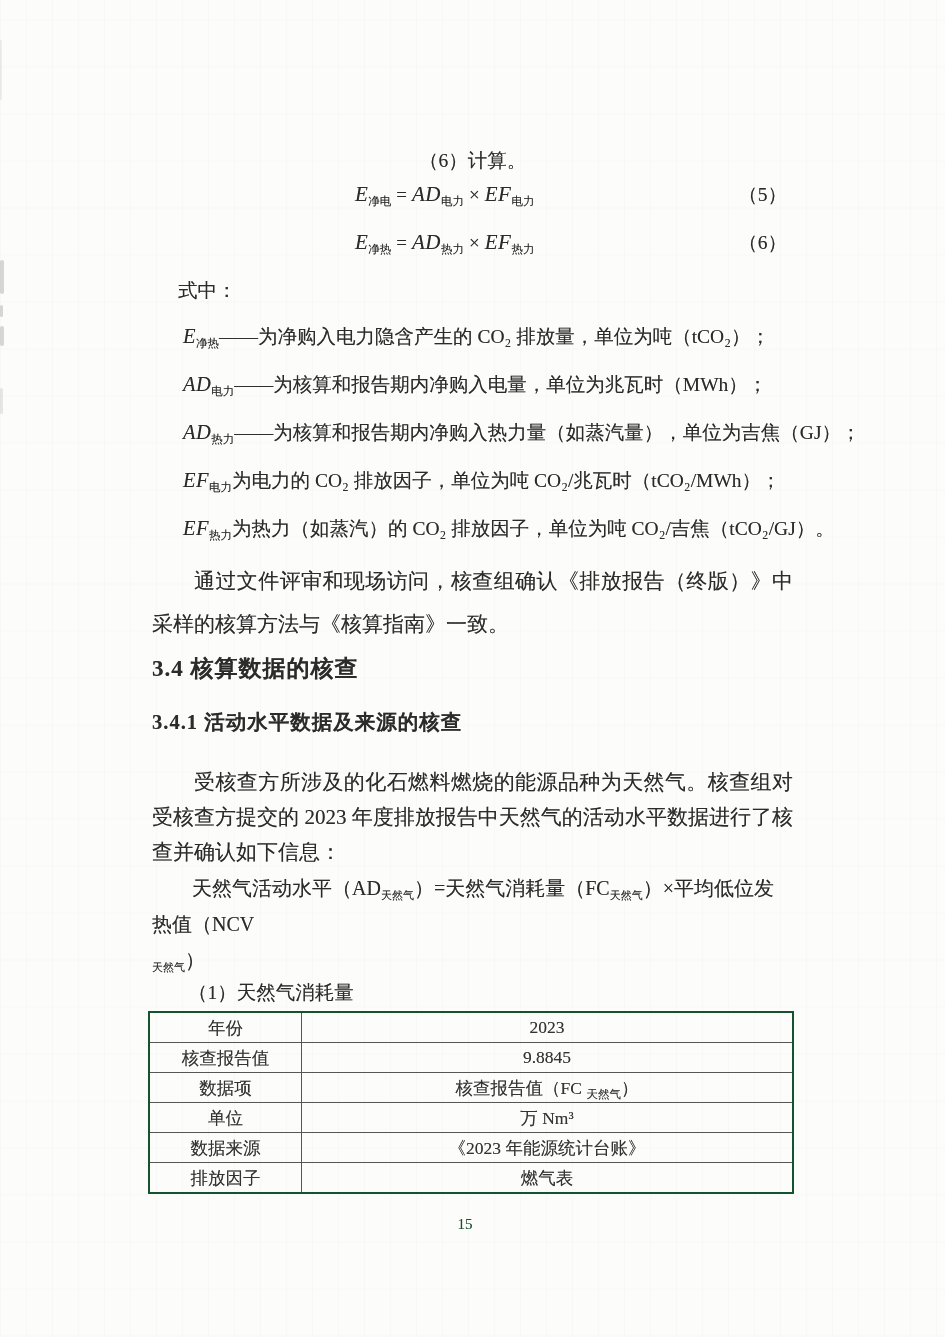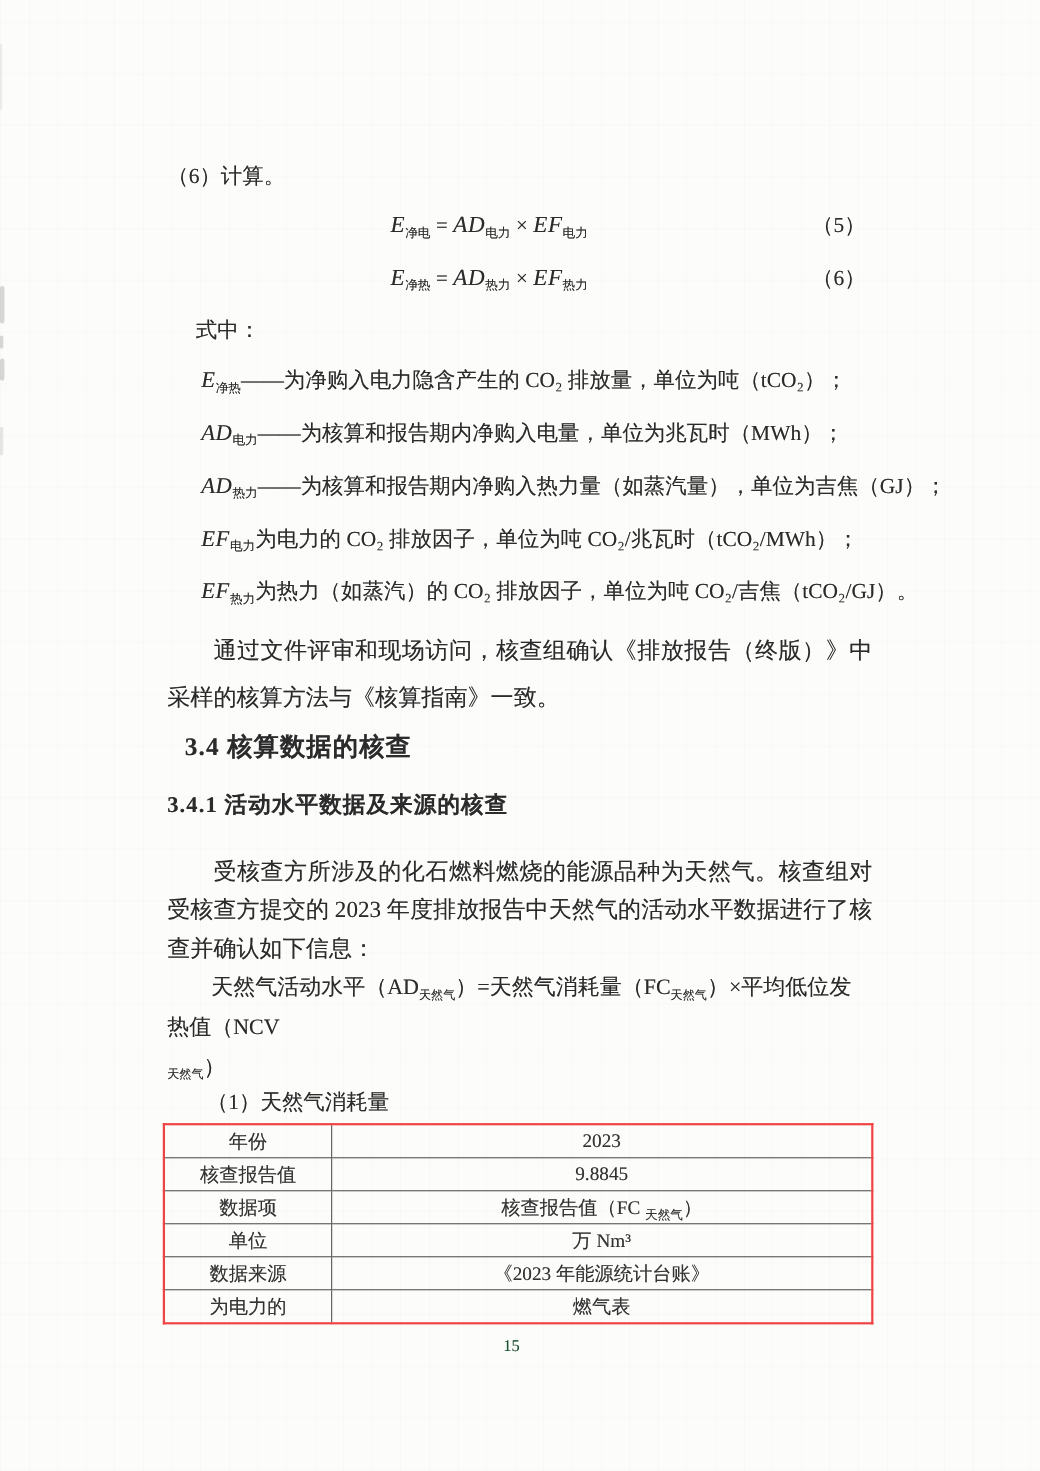--- a/index.html
+++ b/index.html
@@ -15,28 +15,28 @@
     color: #2b2b2b;
   }
   .content {
     position: absolute;
     left: 152px; top: 0;
     width: 641px;
     padding-top: 148px;
   }
   .txt { text-shadow: 0 0 0.5px rgba(40,40,40,0.45); }
 
-  .calc-label { font-size: 19.5px; line-height: 26px; }
+  .calc-label { font-size: 19.5px; line-height: 26px; text-align: center; }
 
   .formula-row {
     display: flex; align-items: center;
     height: 32px;
     font-size: 21px;
   }
-  .formula-row.f5 { margin-top: 14px; }
+  .formula-row.f5 { margin-top: 4px; }
   .formula-row.f6 { margin-top: 16px; }
   .formula-body { margin-left: 203px; white-space: nowrap; }
   .formula-body i { font-style: italic; letter-spacing: 0.5px; }
   sub.csub {
     font-size: 11.5px; font-style: normal;
     vertical-align: -4px; line-height: 0; letter-spacing: 0;
   }
   .op { font-style: normal; padding: 0 5px; font-size: 19px; }
   .formula-num { margin-left: auto; font-size: 19.5px; padding-right: 6px; }
 
@@ -53,21 +53,21 @@
   .para {
     font-size: 21px;
     text-align: justify;
     text-indent: 2em;
   }
   .para-confirm { margin-top: 16px; line-height: 43px; }
   .para-fossil { margin-top: 29px; line-height: 35px; }
 
   .h1 {
     margin-top: 8px; font-size: 23px; font-weight: bold;
-    line-height: 30px; letter-spacing: 1px; margin-left: 16px;
+    line-height: 30px; letter-spacing: 1px;
   }
   .h2 {
     margin-top: 24px; font-size: 20.5px; font-weight: bold;
     line-height: 28px; letter-spacing: 1px;
   }
   .h3 {
     margin-top: 24px; font-size: 19.5px; font-weight: bold;
     line-height: 26px; letter-spacing: 0.5px;
   }
 
@@ -80,21 +80,21 @@
 
   .table-caption { margin-top: 2px; margin-left: 36px; font-size: 19.5px; line-height: 26px; }
 
   table.data-table {
     border-collapse: collapse;
     margin-top: 5px;
     margin-left: -4px;
     width: 646px;
     table-layout: fixed;
   }
-  table.data-table { border: 2px solid #ef4444; }
+  table.data-table { border: 2px solid #14532d; }
   table.data-table td {
     border: 1.5px solid #565656;
     height: 29px;
     text-align: center;
     font-size: 17.5px;
     padding: 0 4px;
     color: #333;
   }
   td.col-label { width: 143px; }
 
@@ -186,21 +186,21 @@
       </tr>
       <tr>
         <td class="col-label txt">单位</td>
         <td class="txt">万 Nm³</td>
       </tr>
       <tr>
         <td class="col-label txt">数据来源</td>
         <td class="txt">《2023 年能源统计台账》</td>
       </tr>
       <tr>
-        <td class="col-label txt">为电力的</td>
+        <td class="col-label txt">排放因子</td>
         <td class="txt">燃气表</td>
       </tr>
     </tbody>
   </table>
 
 </div>
 
 <div class="footer-num txt">15</div>
 
 </body></html>

